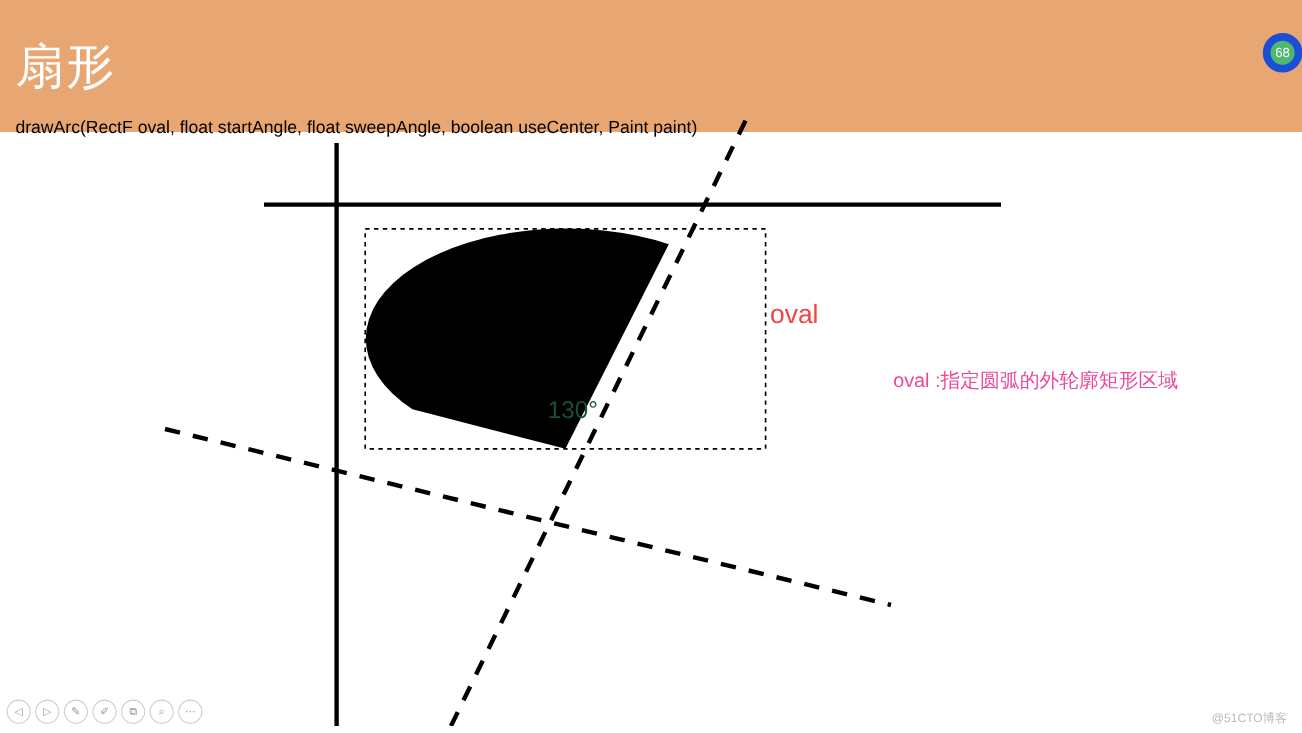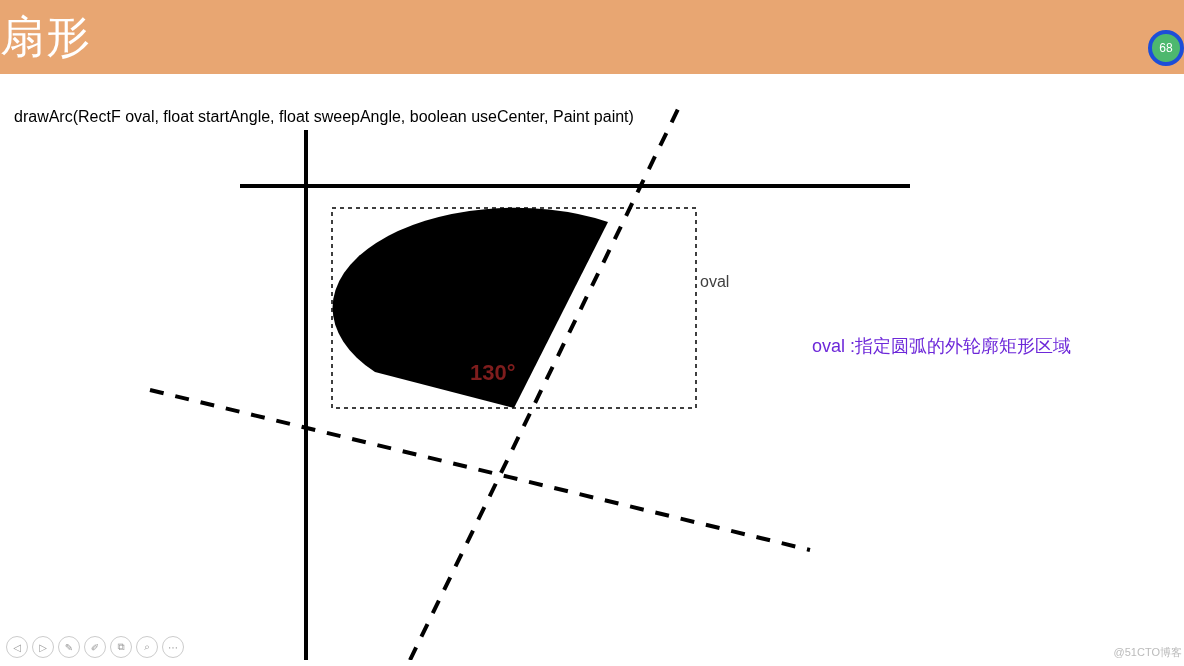--- a/index.html
+++ b/index.html
@@ -6,41 +6,42 @@
   body {
     width: 1184px;
     height: 666px;
     font-family: "Microsoft YaHei", "PingFang SC", Arial, sans-serif;
     background: #fff;
     position: relative;
     overflow: hidden;
   }
   .header {
     width: 100%;
-    height: 74px;
+    height: 120px;
     background: #e8a672;
     display: flex;
     align-items: center;
+    padding-left: 14px;
     position: relative;
   }
   .title {
     color: #fff;
     font-size: 44px;
     font-weight: 400;
     letter-spacing: 2px;
   }
   .badge {
     position: absolute;
     right: 0;
     top: 30px;
     width: 36px;
     height: 36px;
     border-radius: 50%;
     background: #4db86e;
-    border: 4px solid #1d4ed8;
+    border: 7px solid #1d4ed8;
     color: #fff;
     font-size: 12px;
     display: flex;
     align-items: center;
     justify-content: center;
   }
   .signature {
     position: absolute;
     top: 108px;
     left: 14px;
@@ -55,37 +56,36 @@
     width: 1184px;
     height: 560px;
   }
   .explain {
     position: absolute;
     top: 333px;
     left: 812px;
     width: 330px;
     font-size: 18px;
     line-height: 1.5;
-    color: #6d28d9;
+    color: #ec4899;
   }
   .oval-label {
     position: absolute;
     top: 273px;
     left: 700px;
-    font-size: 16px;
-    color: #404040;
+    font-size: 24px;
+    color: #ef4444;
   }
   .angle-label {
     position: absolute;
     top: 360px;
-    left: 470px;
+    left: 498px;
     font-size: 22px;
-    color: #7f1d1d;
+    color: #14532d;
     z-index: 5;
-    font-weight: bold;
   }
   .toolbar {
     position: absolute;
     bottom: 8px;
     left: 6px;
     display: flex;
     gap: 4px;
   }
   .tb-btn {
     width: 22px;
@@ -96,21 +96,21 @@
     display: flex;
     align-items: center;
     justify-content: center;
     font-size: 10px;
     color: #999;
     cursor: pointer;
   }
   .watermark {
     position: absolute;
     bottom: 6px;
-    right: 2px;
+    right: 14px;
     font-size: 11px;
     color: #bbb;
   }
 </style>
 </head>
 <body>
 
 <div class="header">
   <div class="title">扇形</div>
   <div class="badge">68</div>

